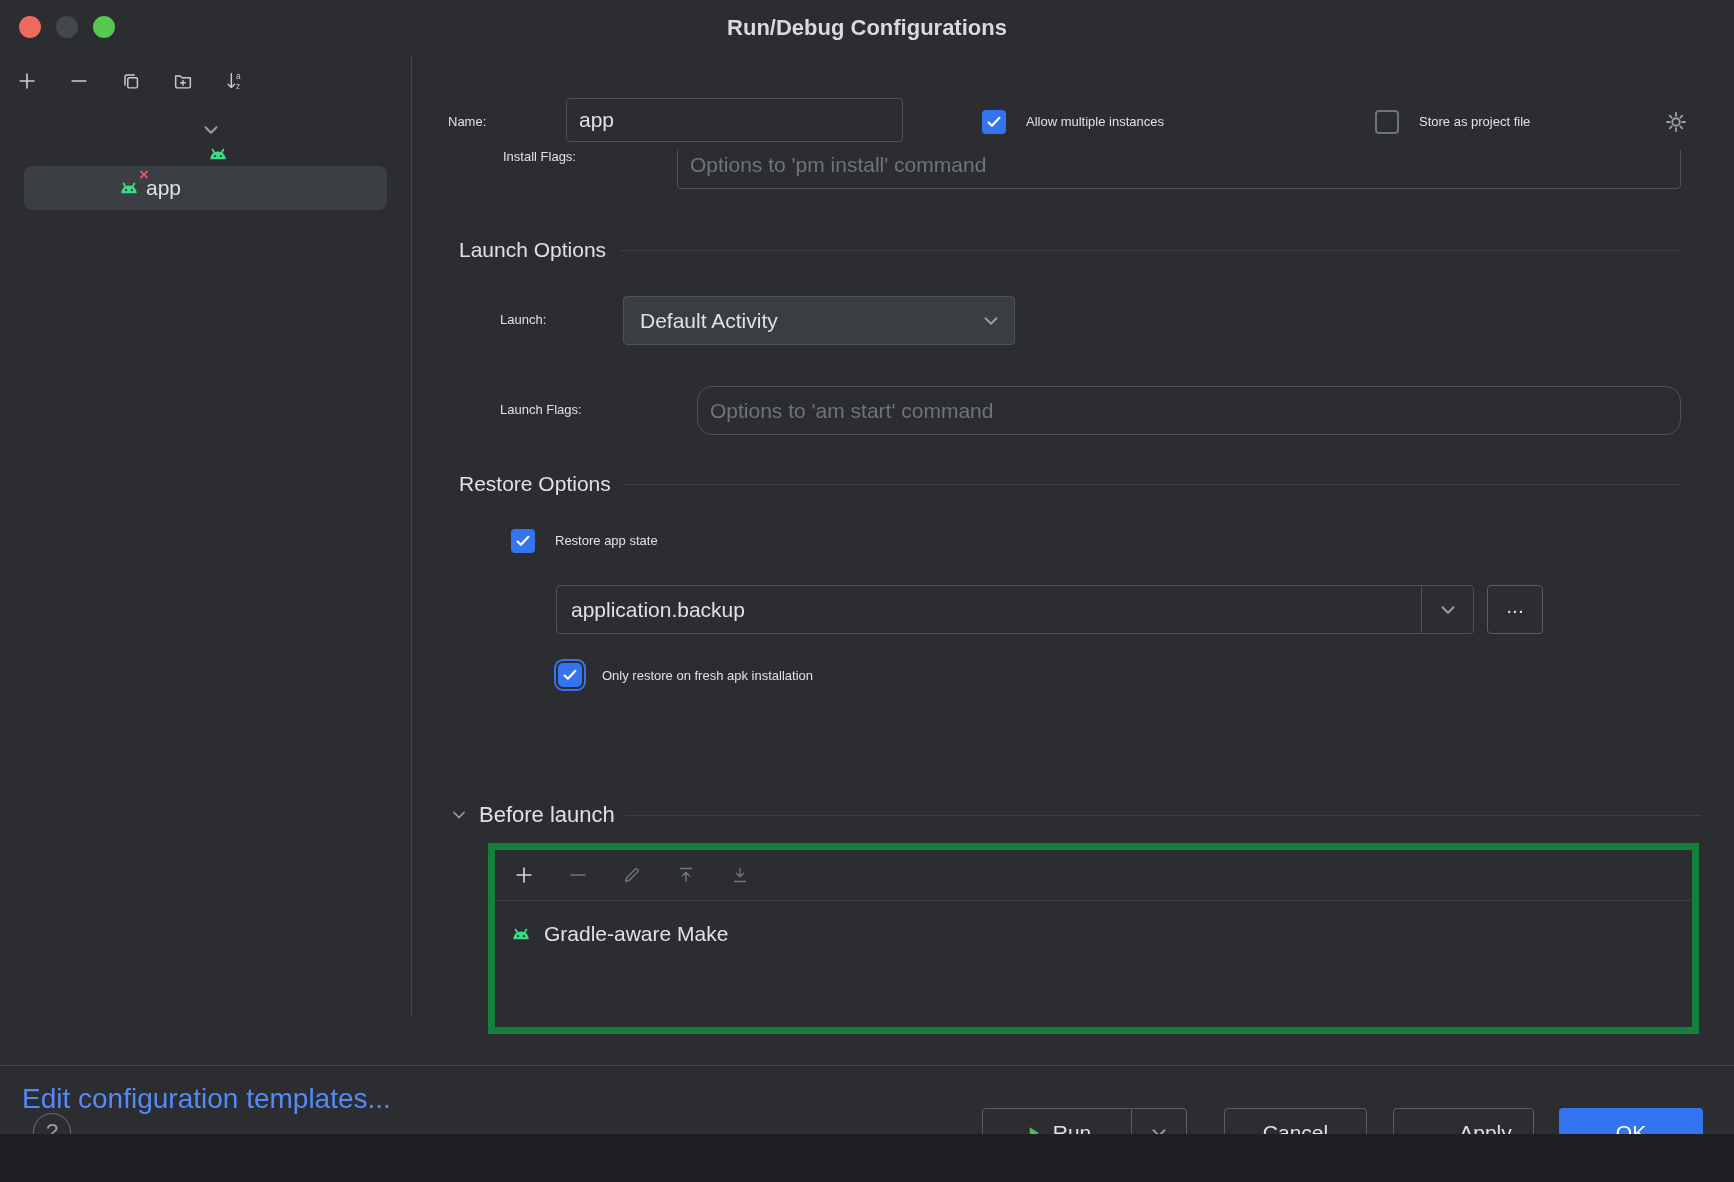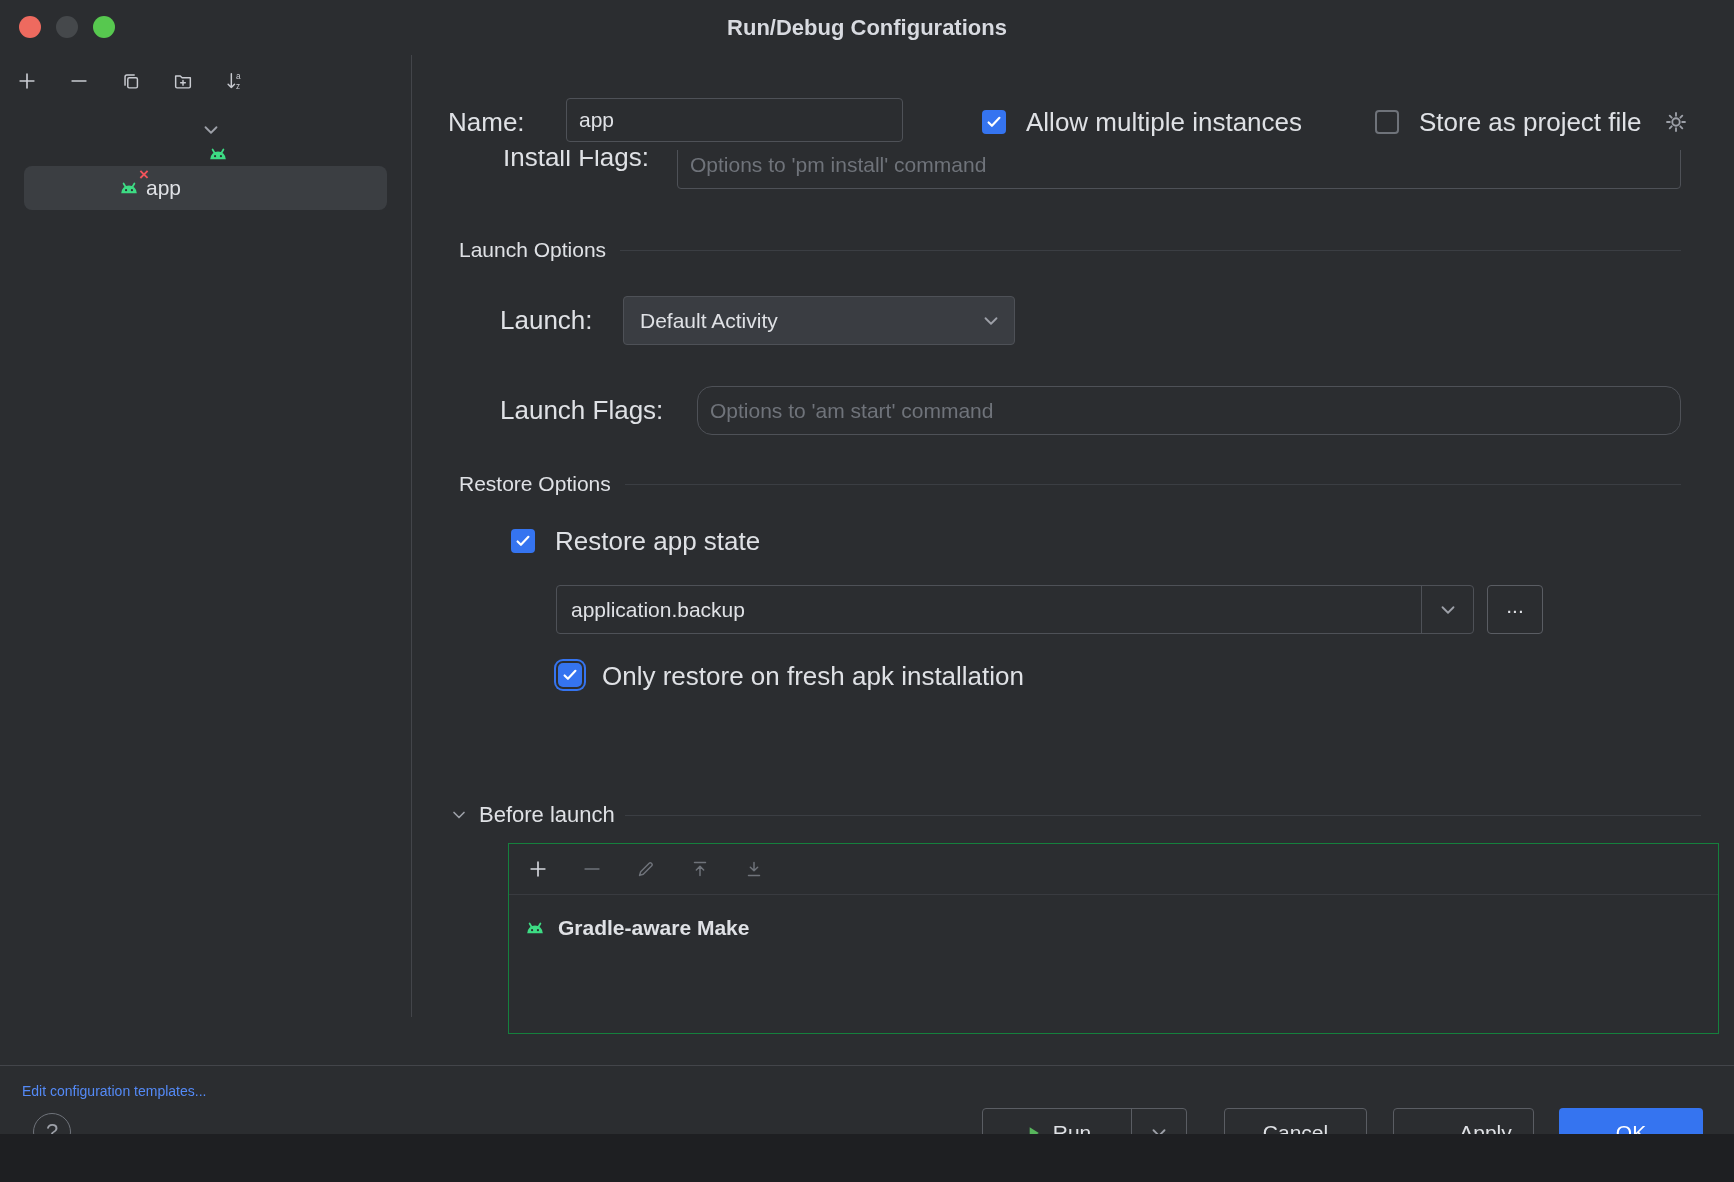--- a/index.html
+++ b/index.html
@@ -38,24 +38,24 @@
   .tree-chevron svg { width:22px; height:22px; }
   .tree-group .label { font-size:21px; font-weight:bold; margin-left:8px; }
 
   .tree-item-selected { position:absolute; top:111px; left:24px; width:363px; height:44px;
     background:#3B3E42; border-radius:8px; display:flex; align-items:center; padding-left:92px; }
   .tree-item-selected .label { font-size:21px; margin-left:4px; }
   .android-wrap { position:relative; width:26px; height:26px; flex:0 0 26px; }
   .android-wrap svg { width:26px; height:26px; }
   .err-x { position:absolute; top:-9px; right:-7px; color:#F2545B; font-size:17px; font-weight:bold; line-height:17px; }
 
-  .edit-link { position:absolute; left:22px; top:1028px; font-size:14px; color:#548AF7; cursor:pointer; }
-
-  
-  .flabel { position:absolute; font-size:26px; line-height:28px; color:#DFE1E5; }
+  .edit-link { position:absolute; left:22px; top:1028px; font-size:28px; color:#548AF7; cursor:pointer; }
+
+  
+  .flabel { position:absolute; font-size:13px; line-height:28px; color:#DFE1E5; }
   .tfield {
     position:absolute; height:44px; border:1px solid #4E5157; border-radius:4px;
     background:transparent; color:#DFE1E5; font-size:21px; padding:0 12px;
     font-family:"Liberation Sans", sans-serif; outline:none;
   }
   .tfield::placeholder { color:#6F737A; }
   .tall { height:49px; }
 
   .checkbox { position:absolute; width:24px; height:24px; border-radius:4px; cursor:pointer; }
   .checkbox.checked { background:#3574F0; }
@@ -88,22 +88,22 @@
     padding-top:8px; cursor:pointer; }
 
   
   .bl-header { position:absolute; left:449px; right:33px; top:800px; height:30px;
     display:flex; align-items:center; gap:10px; cursor:pointer; }
   .bl-header .chev { width:20px; height:20px; color:#9DA0A8; }
   .bl-header .chev svg { width:20px; height:20px; }
   .bl-header .txt { font-size:22px; white-space:nowrap; }
   .bl-header .rule { flex:1; height:1px; background:#3B3E43; }
 
-  .bl-box { position:absolute; left:508px; top:843px; width:1211px; height:191px;
-    border:1px solid #15803d;font-weight:bold; }
+  .bl-box { position:absolute; left:488px; top:843px; width:1211px; height:191px;
+    border:7px solid #15803d; }
   .bl-toolbar { height:51px; border-bottom:1px solid #393B40; display:flex; align-items:center;
     padding-left:17px; gap:30px; }
   .bl-toolbar .tb-icon { color:#6F737A; }
   .bl-toolbar .tb-icon.bright { color:#D5D7DD; }
   .bl-item { display:flex; align-items:center; padding-left:13px; margin-top:20px; gap:10px; cursor:pointer; }
   .bl-item .label { font-size:21px; }
 
   .clip-row { position:absolute; left:459px; right:53px; top:150px; height:47px; overflow:hidden; }
   .clip-row .flabel { left:44px; top:-7px; }
   .clip-row .tfield { left:218px; right:0; top:-10px; }

